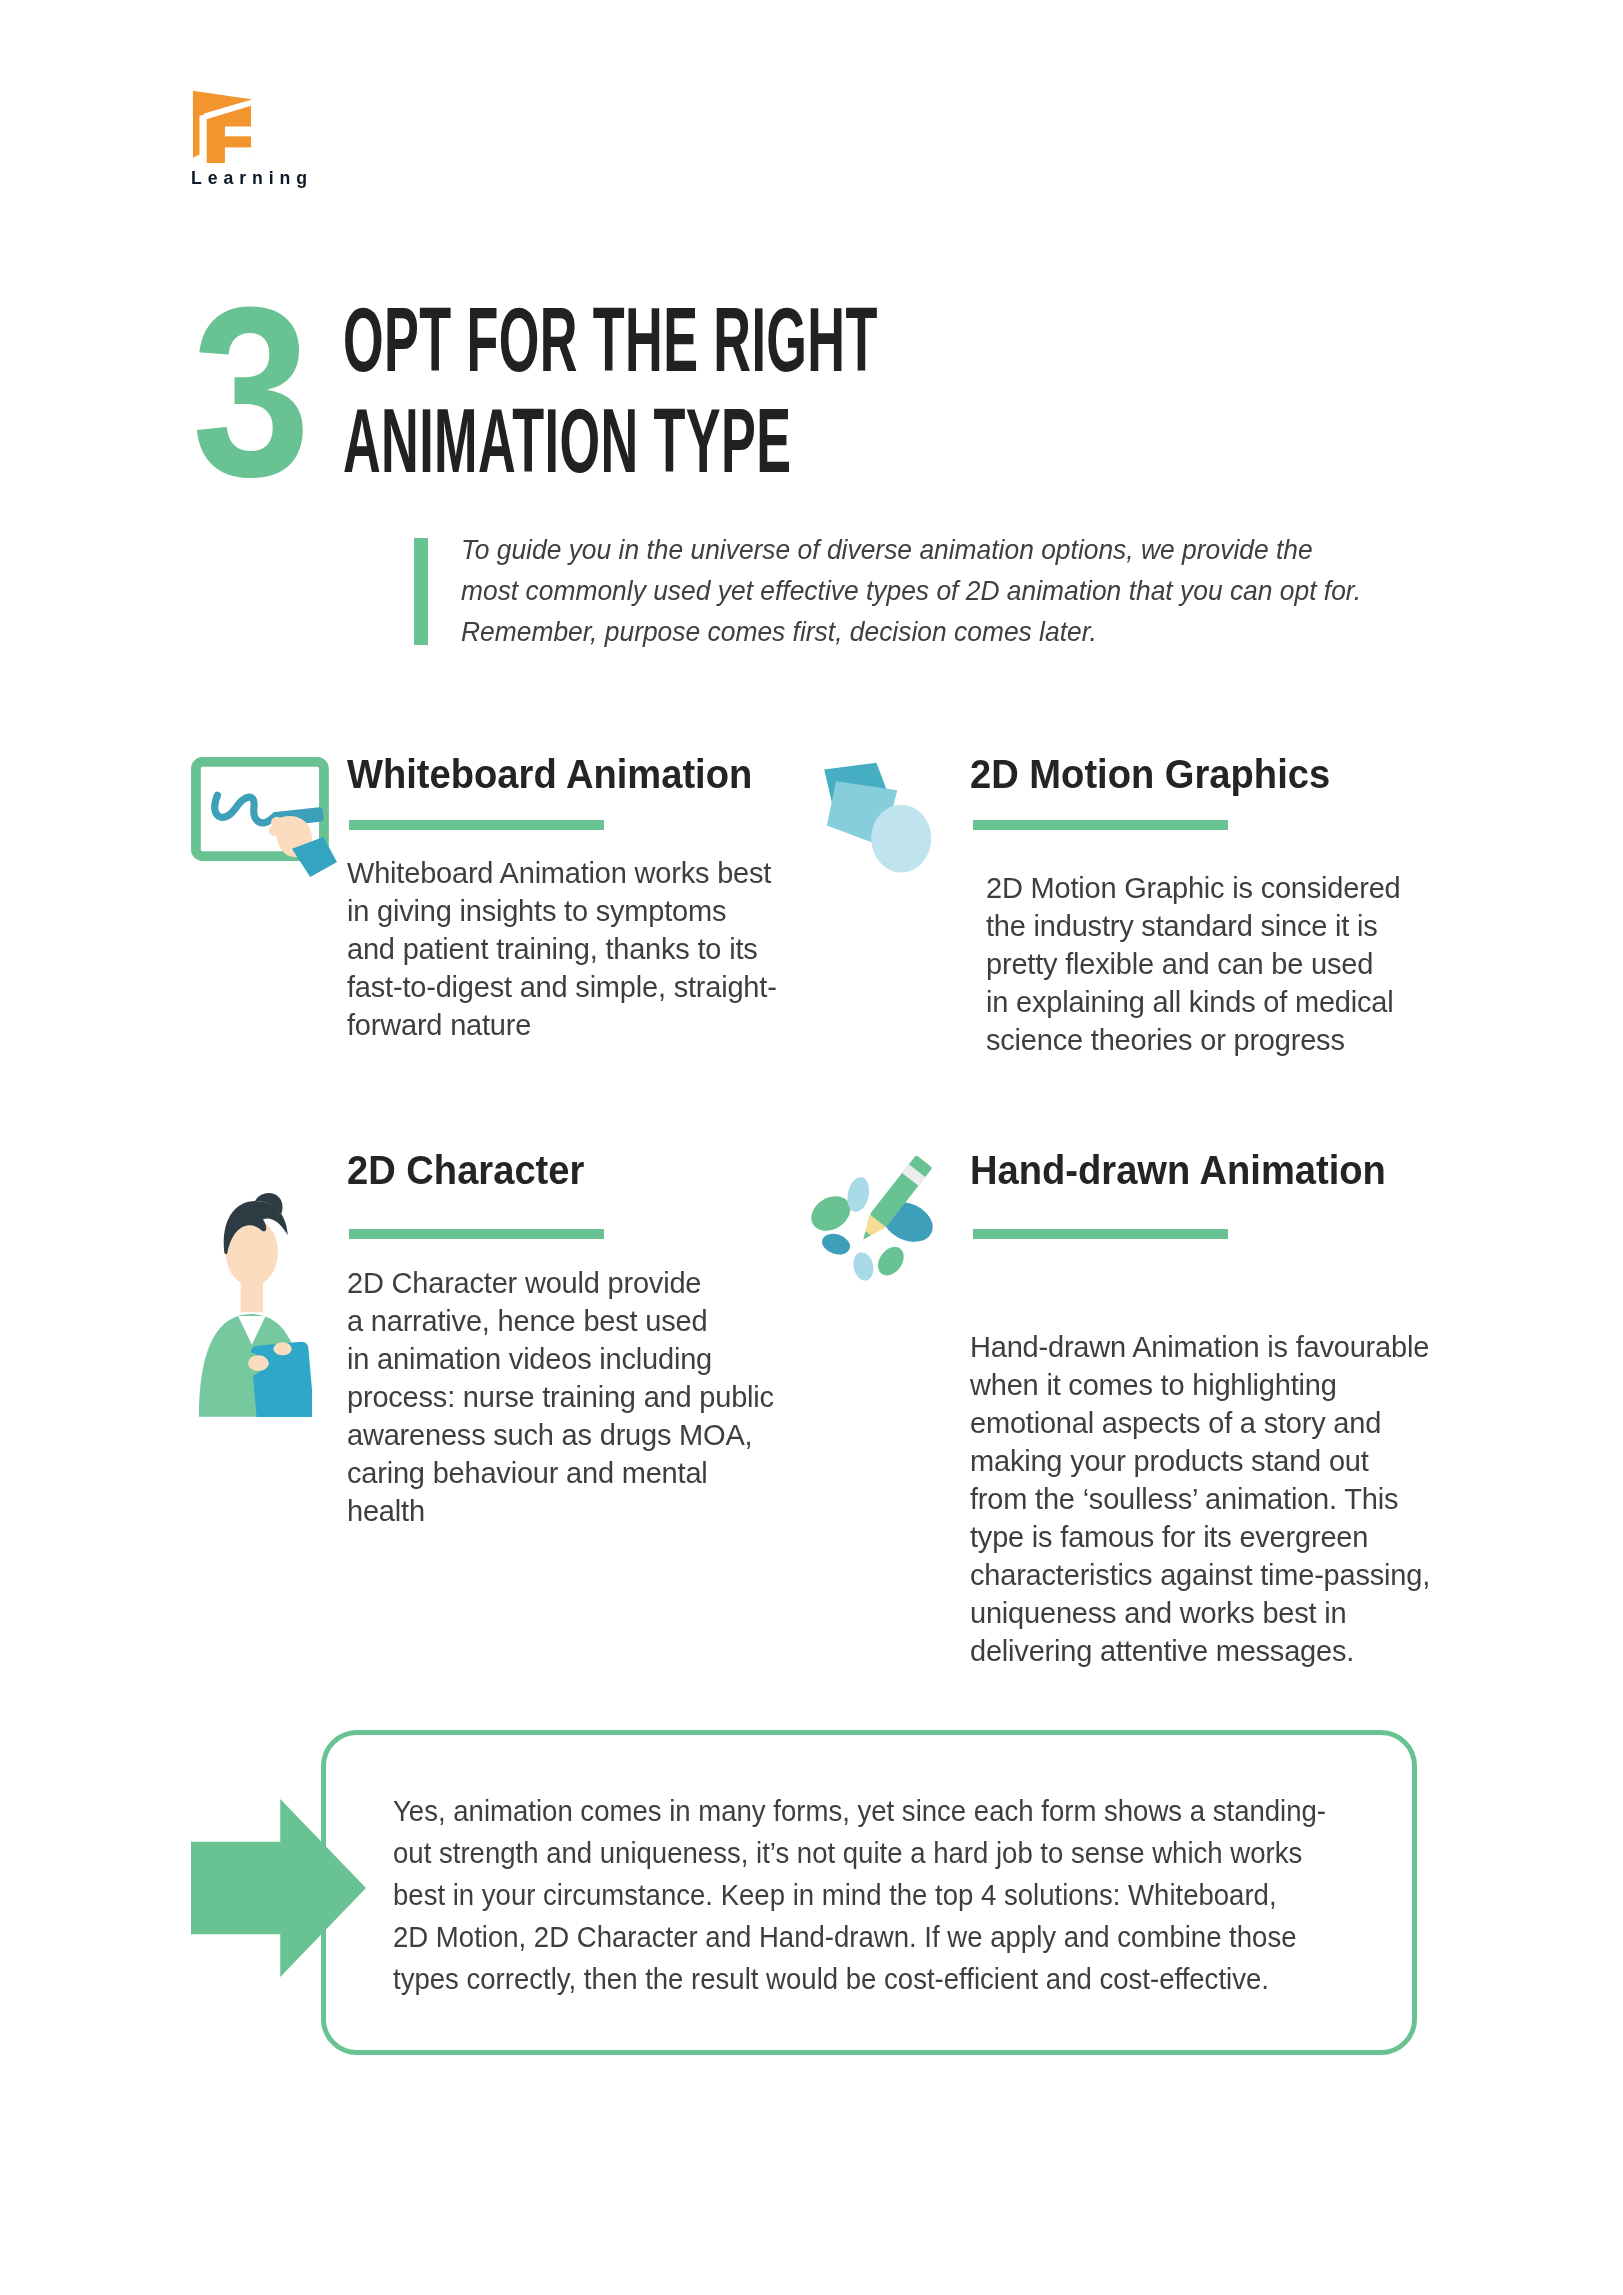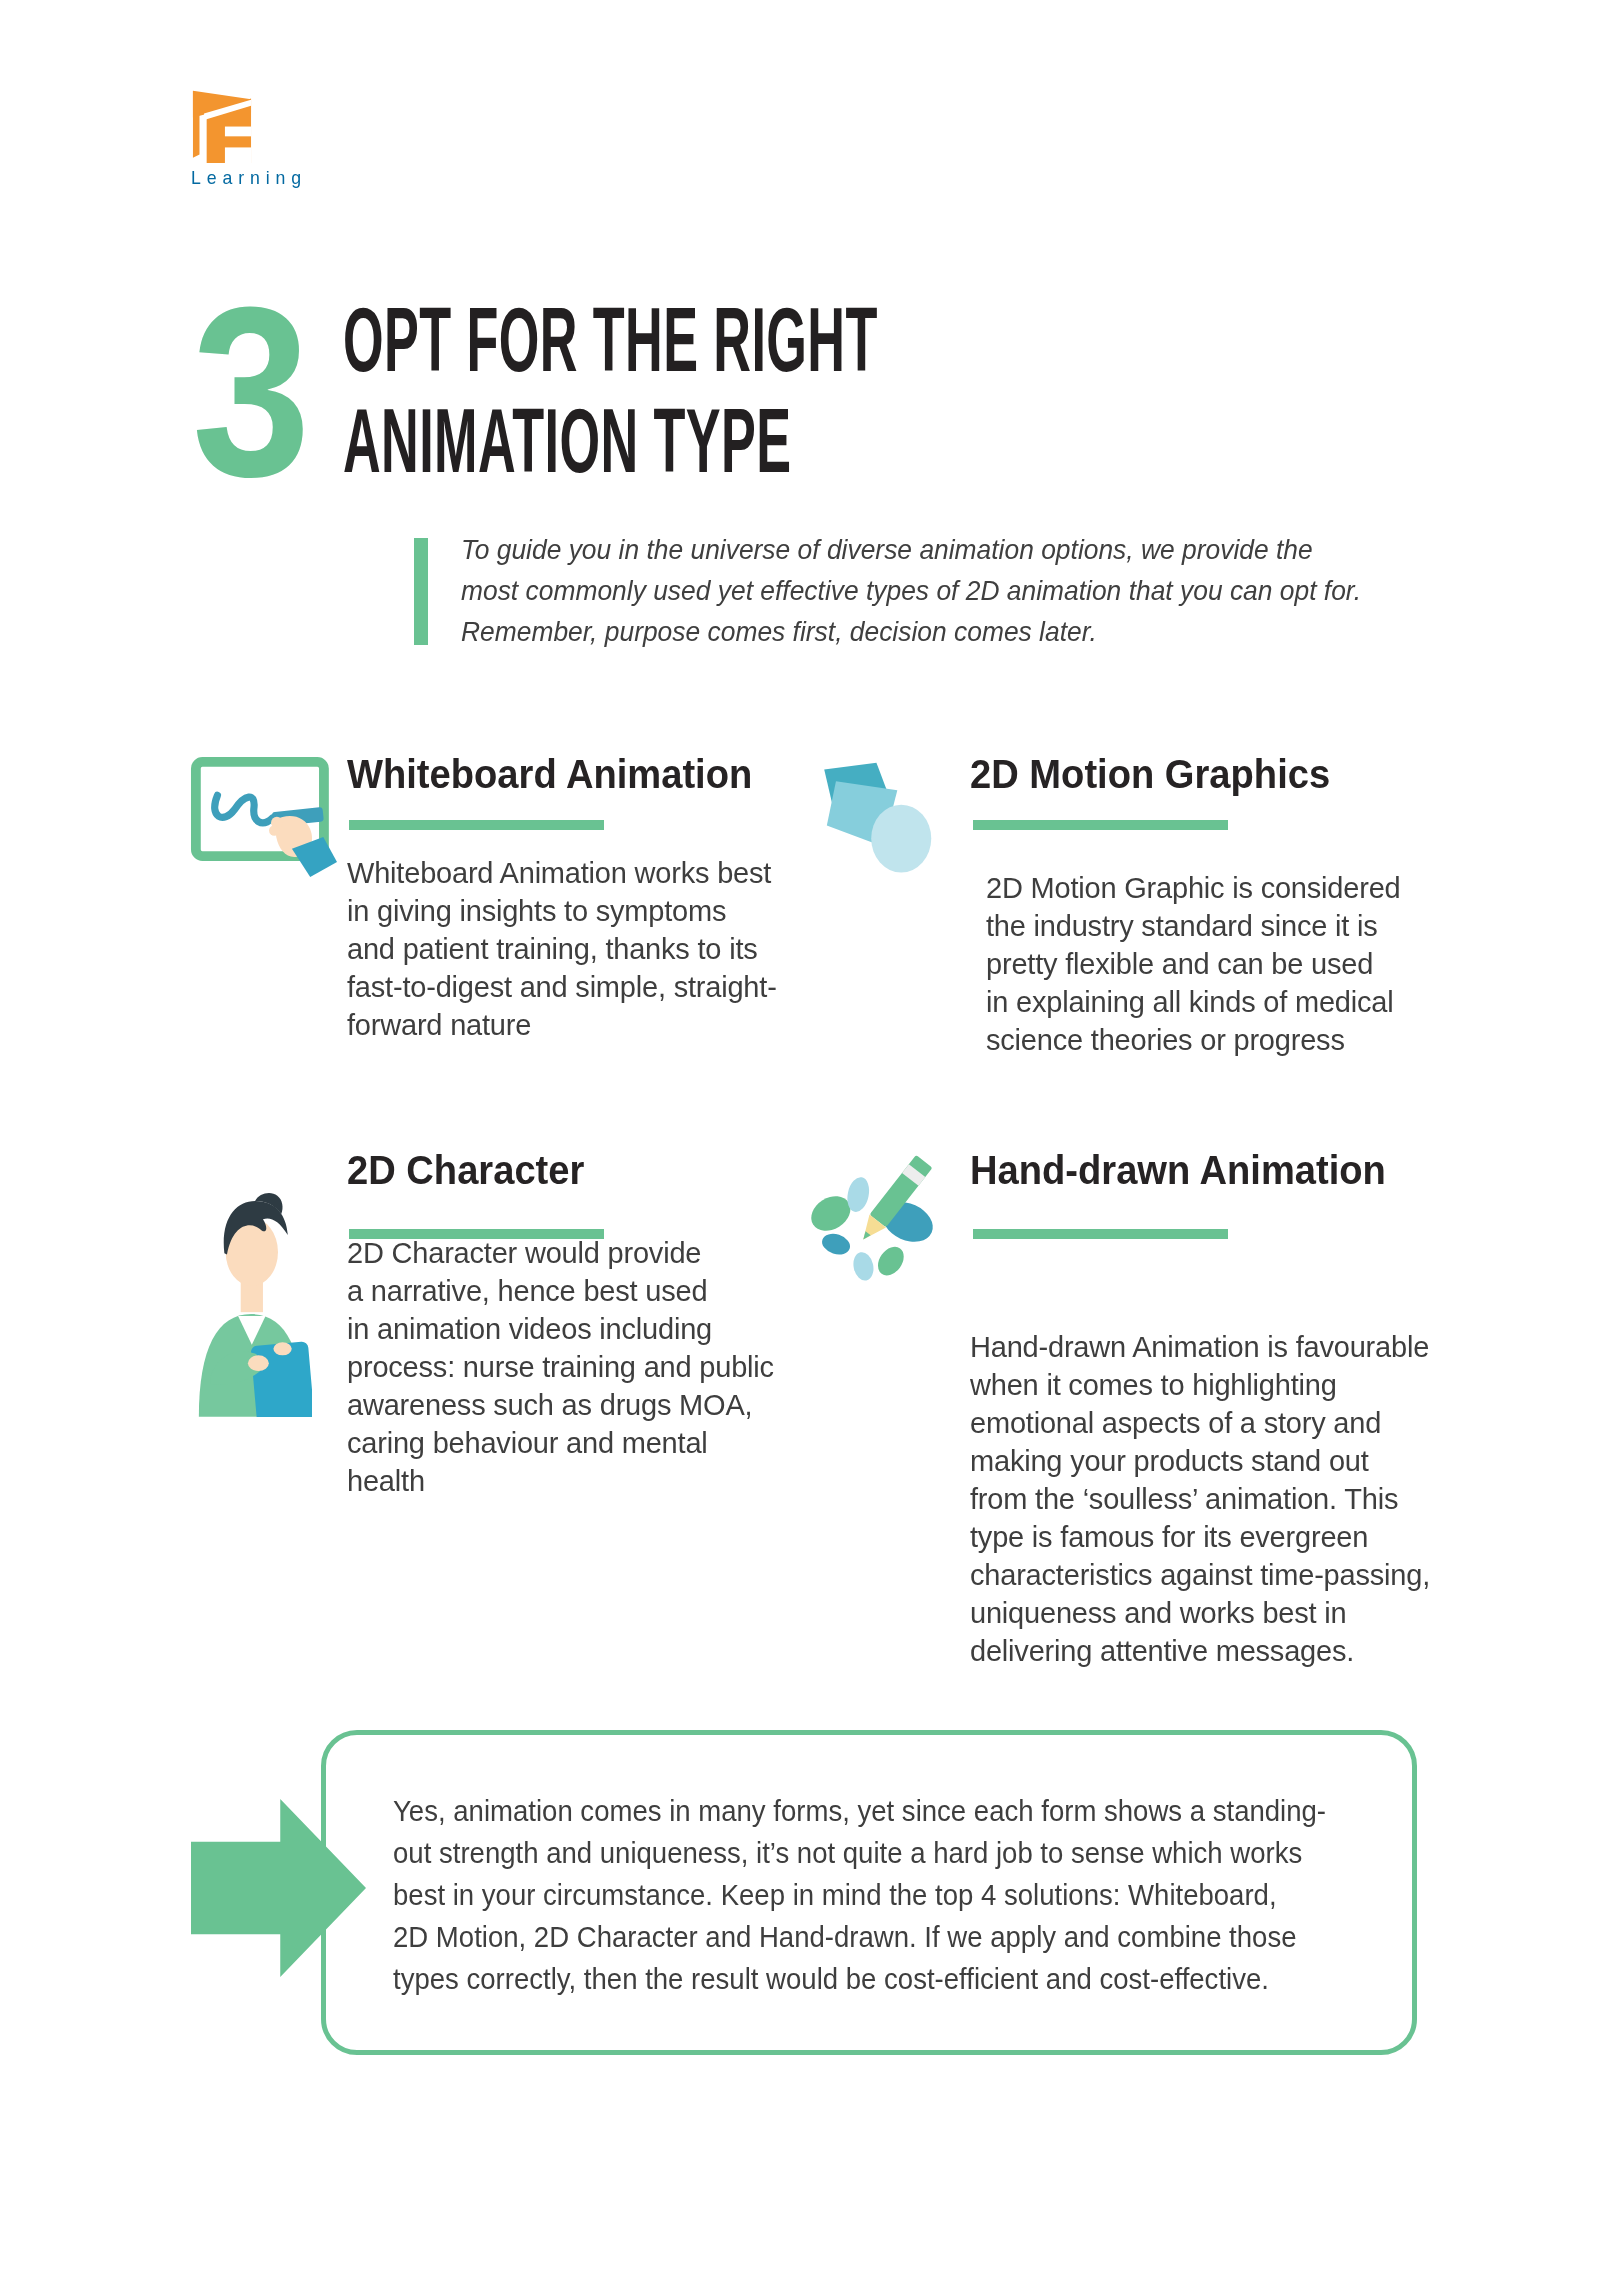--- a/index.html
+++ b/index.html
@@ -7,21 +7,21 @@
     position:relative;
     width:1623px;height:2295px;
     background:#ffffff;
     font-family:"Liberation Sans",sans-serif;
     overflow:hidden;
   }
   .abs{position:absolute;}
 
   
   .brand-name{
-    font-size:17.7px;font-weight:normal;color:#0369a1;
+    font-size:17.7px;font-weight:bold;color:#0f172a;
     letter-spacing:5.9px;white-space:nowrap;
   }
 
   
   .big-number{
     font-size:242px;font-weight:bold;color:#69c292;
     line-height:242px;
     transform:scaleX(0.88);transform-origin:left top;
   }
   .main-heading{
@@ -141,21 +141,21 @@
       <path d="M98,70 C104,58 122,54 132,62 C140,68 142,80 138,90 C128,76 114,70 98,70 Z" fill="#2e3b43"></path>
       <polygon points="72,246 93,290 114,246" fill="#ffffff"></polygon>
       <rect x="96" y="288" width="88" height="122" rx="10" fill="#2ea7c9" transform="rotate(-5 140 349)"></rect>
       <path d="M30,338 C42,302 74,294 100,304 L106,330 C84,348 52,354 30,350 Z" fill="#76c89e"></path>
       <ellipse cx="103" cy="318" rx="16" ry="12" fill="#fbdcbe"></ellipse>
       <ellipse cx="140" cy="296" rx="14" ry="10" fill="#fbdcbe"></ellipse>
     </svg>
   </div>
   <div class="abs sec-title" style="left:347px;top:1147px;">2D Character</div>
   <div class="abs sec-bar" style="left:349px;top:1229px;"></div>
-  <div class="abs sec-body" style="left:347px;top:1234px;">2D Character would provide
+  <div class="abs sec-body" style="left:347px;top:1264px;">2D Character would provide
 a narrative, hence best used
 in animation videos including
 process: nurse training and public
 awareness such as drugs MOA,
 caring behaviour and mental
 health</div>
 
   <div class="abs" style="left:811px;top:1145px;width:131px;height:137px;">
     <svg width="131" height="137" viewBox="0 0 200 210">
       <ellipse cx="30" cy="105" rx="32" ry="24" fill="#69c292" transform="rotate(-32 30 105)"></ellipse>

